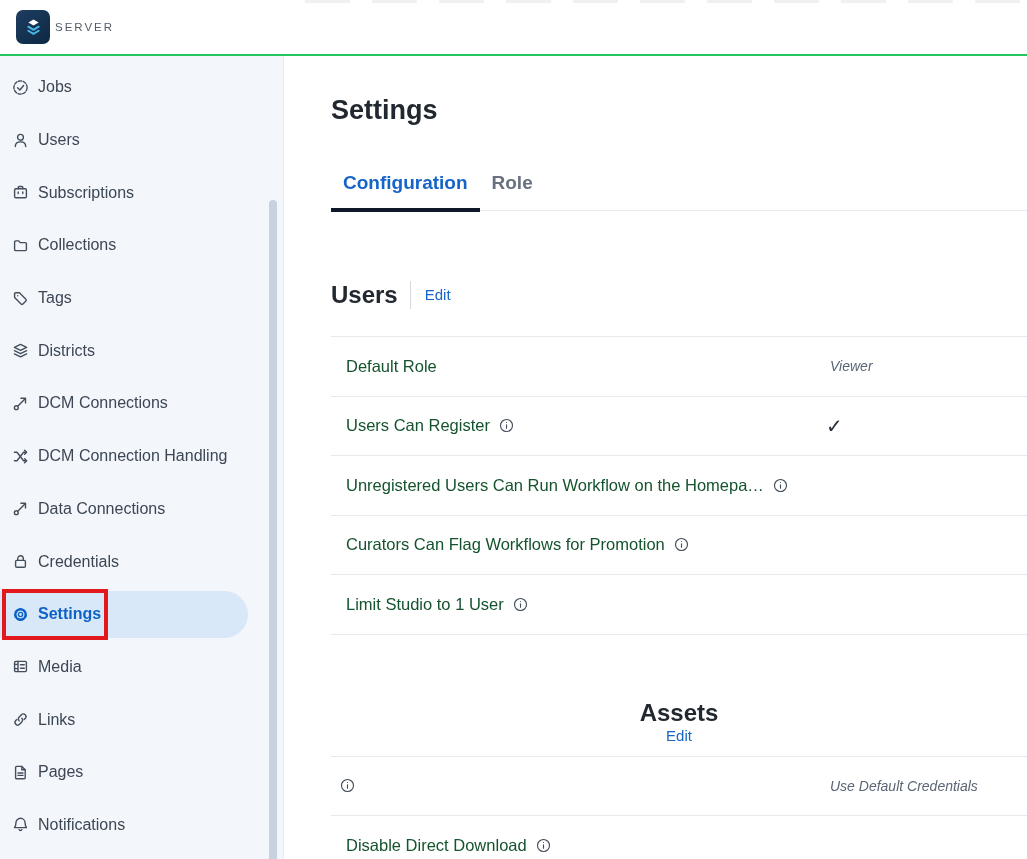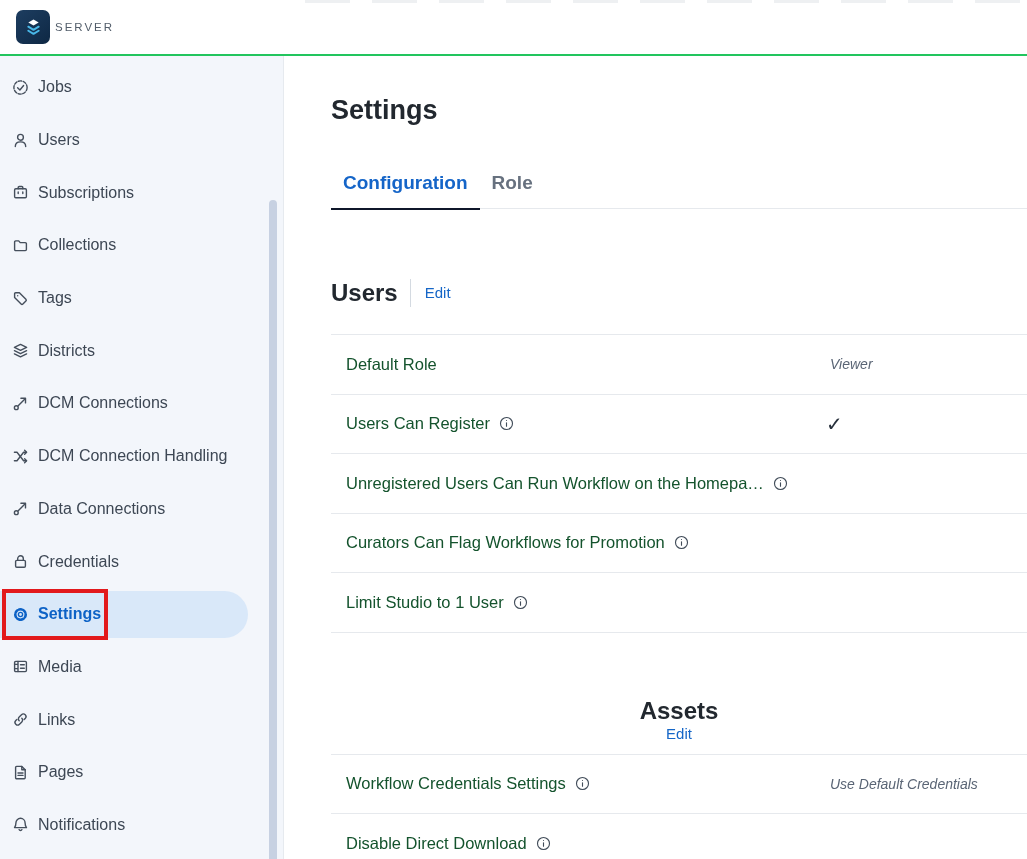--- a/index.html
+++ b/index.html
@@ -42,21 +42,21 @@
     border:4px solid #e2191c;z-index:2;pointer-events:none;}
   .sidebar-scrollbar{position:absolute;top:145px;bottom:0;left:269px;width:8px;
     background:#c7d1e2;border-radius:4px 4px 0 0;cursor:pointer;}
   
   .main{position:absolute;left:285px;top:55px;right:0;bottom:0;background:#fff;
     padding-left:46px;box-sizing:border-box;overflow:hidden;}
   .page-title{margin:40px 0 0 0;font-size:27px;line-height:31px;color:#22282f;font-weight:bold;}
   .tabs{margin-top:46px;border-bottom:1px solid #e6e9ed;display:flex;}
   .tab{font-size:19px;line-height:22px;font-weight:bold;color:#67717f;
     padding:0 12px 14px;cursor:pointer;}
-  .tab.active{color:#1565c8;border-bottom:2px solid #0f172a;margin-bottom:-2px;}
+  .tab.active{color:#1565c8;border-bottom:4px solid #0f172a;margin-bottom:-2px;}
   .section-header{display:flex;align-items:center;height:31px;}
   .section-header.users{margin-top:68px;}
   .section-header.assets{margin-top:64px;flex-direction:column;}
   .section-header h2{margin:0;font-size:24px;color:#22282f;font-weight:bold;}
   .vdiv{width:1px;height:28px;background:#d4dae1;margin:0 14px 0 12px;}
   .edit-link{font-size:15px;color:#1566c7;cursor:pointer;text-decoration:none;}
   .settings-table{margin-top:26px;border-top:1px solid #e6e9ed;}
   .row{position:relative;height:58.5px;display:flex;align-items:center;
     border-bottom:1px solid #e6e9ed;}
   .row-label{font-size:16.5px;color:#14532d;padding-left:15px;white-space:nowrap;}
@@ -300,21 +300,20 @@
   </section>
 
   <section>
     <div class="section-header assets">
       <h2>Assets</h2>
       <span class="vdiv"></span>
       <a class="edit-link">Edit</a>
     </div>
     <div class="settings-table">
       <div class="row">
-        <span class="row-label">Workflow Credentials Settings</span>
         <span class="info-icon">
           <svg viewBox="0 0 16 16">
               <circle cx="8" cy="8" r="6.4"></circle>
               <path d="M8 7.2 v3.6"></path>
               <circle cx="8" cy="4.8" r="0.6" fill="#414c59" stroke="none"></circle>
             </svg>
         </span>
         <span class="row-value">Use Default Credentials</span>
       </div>
       <div class="row">

